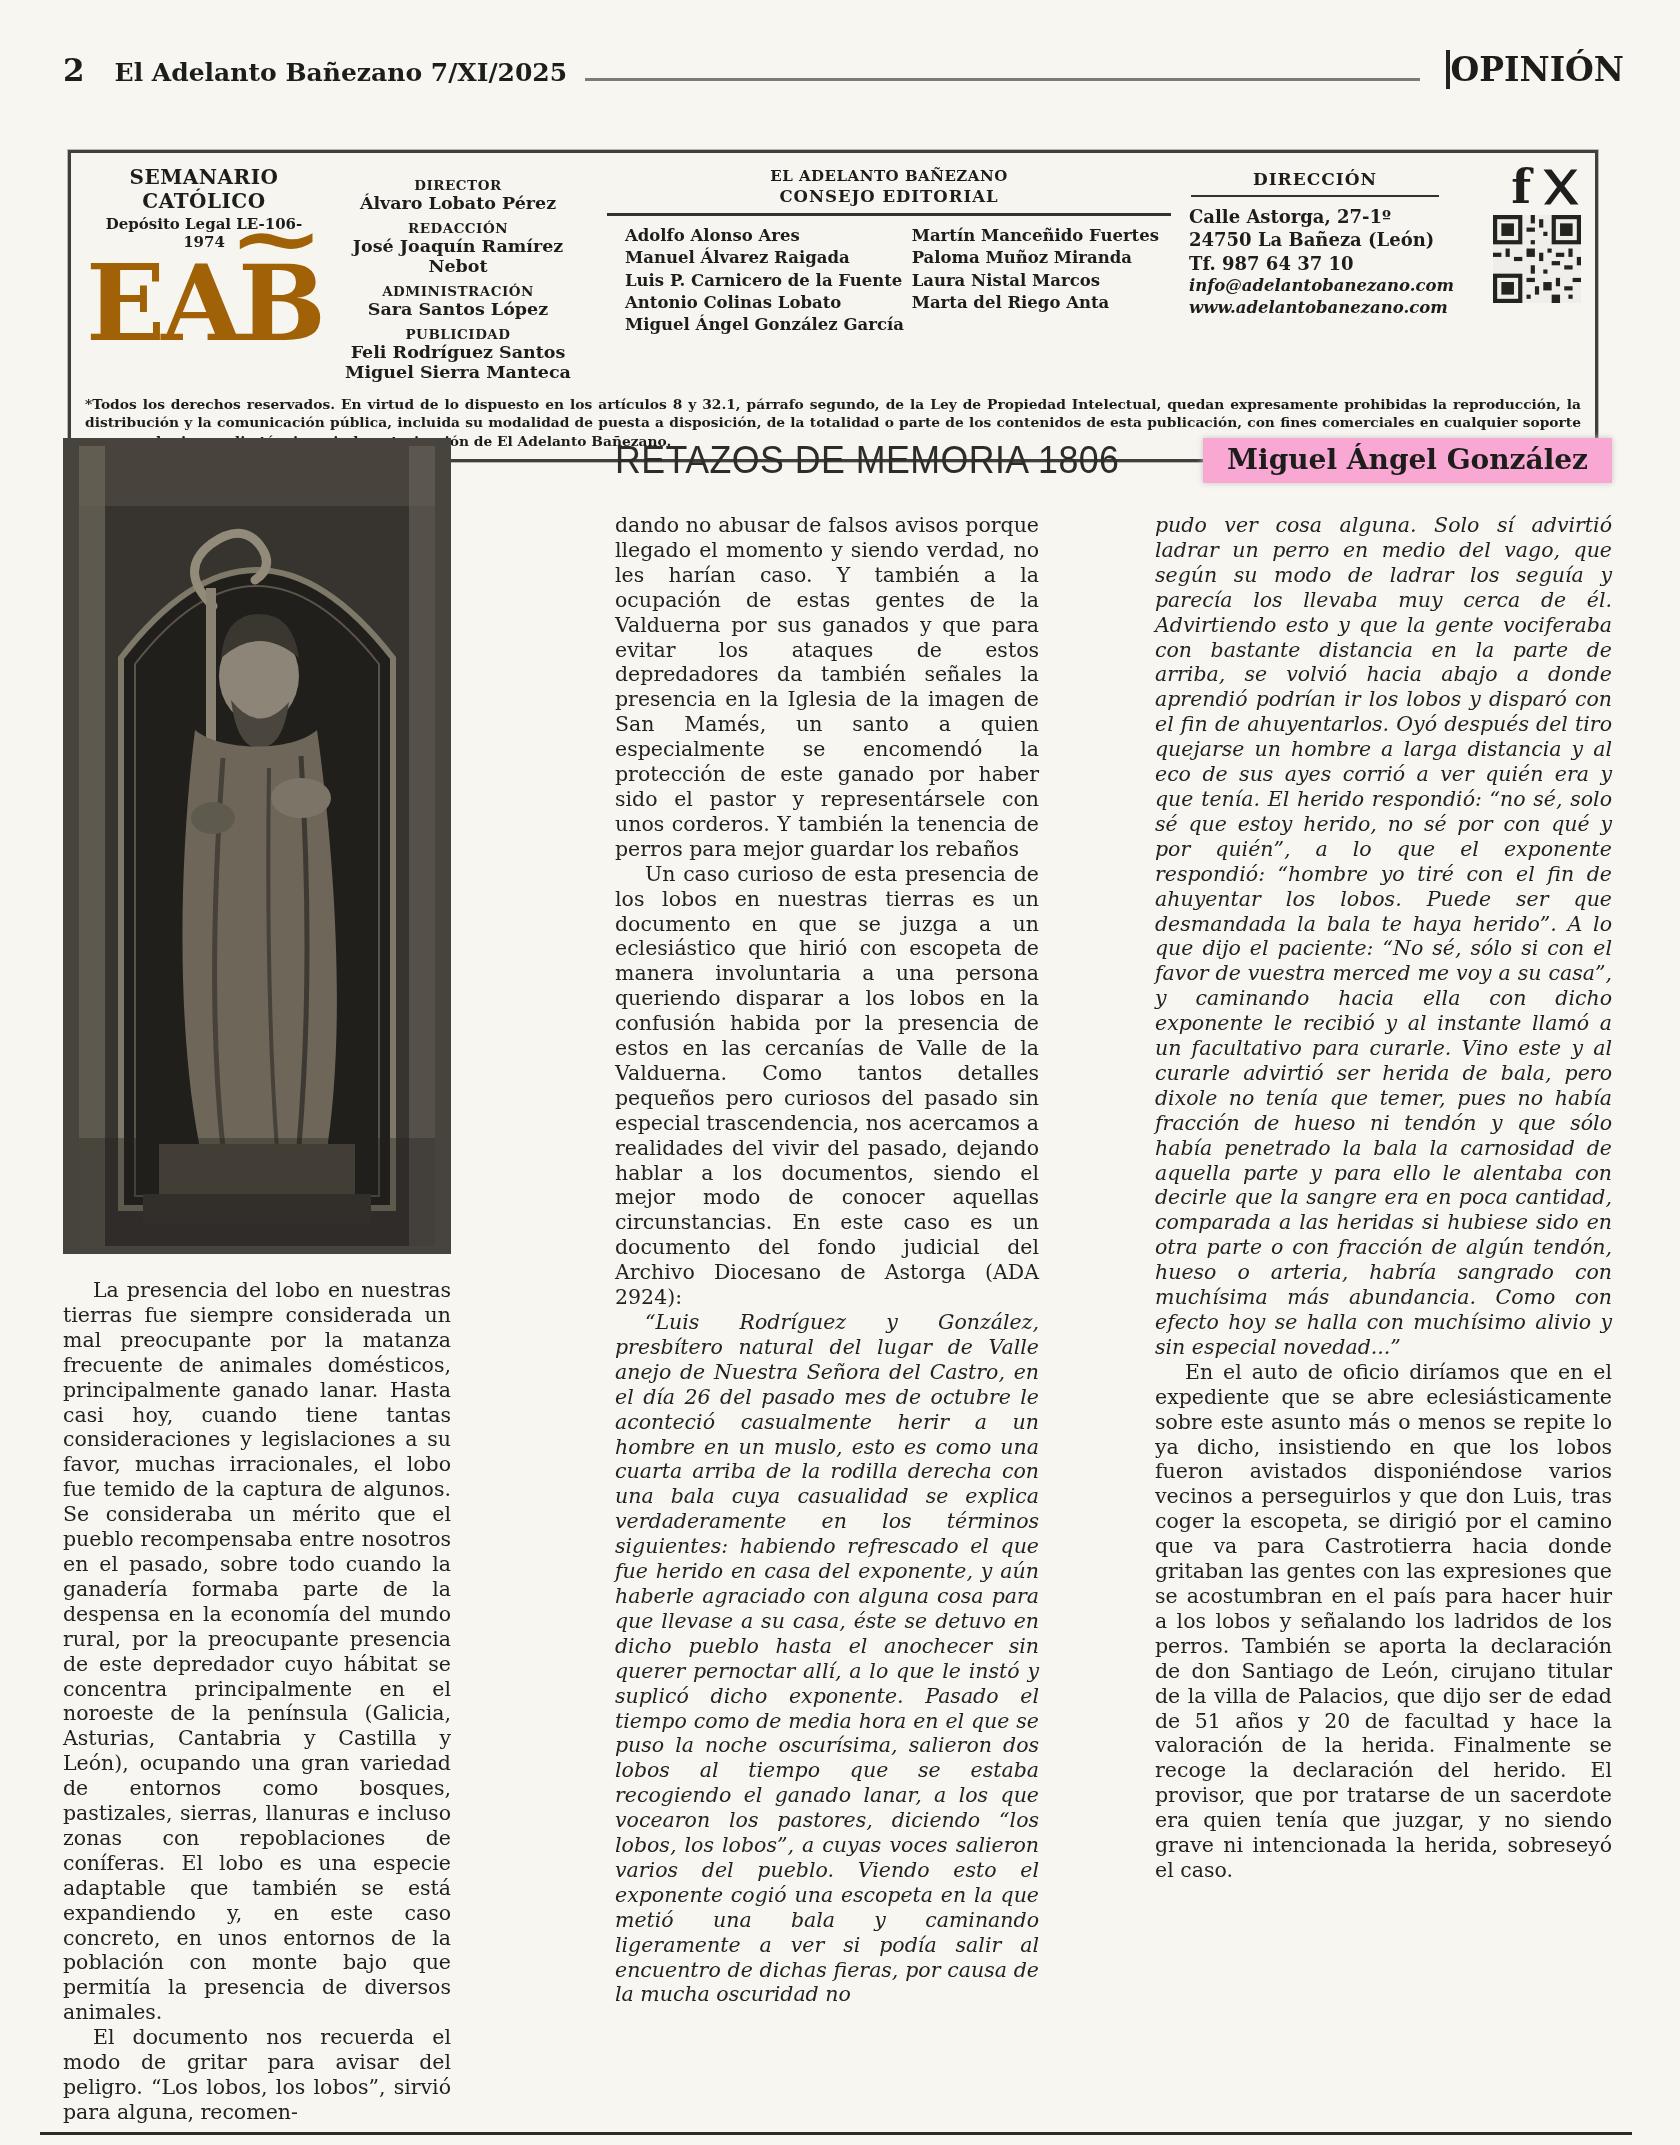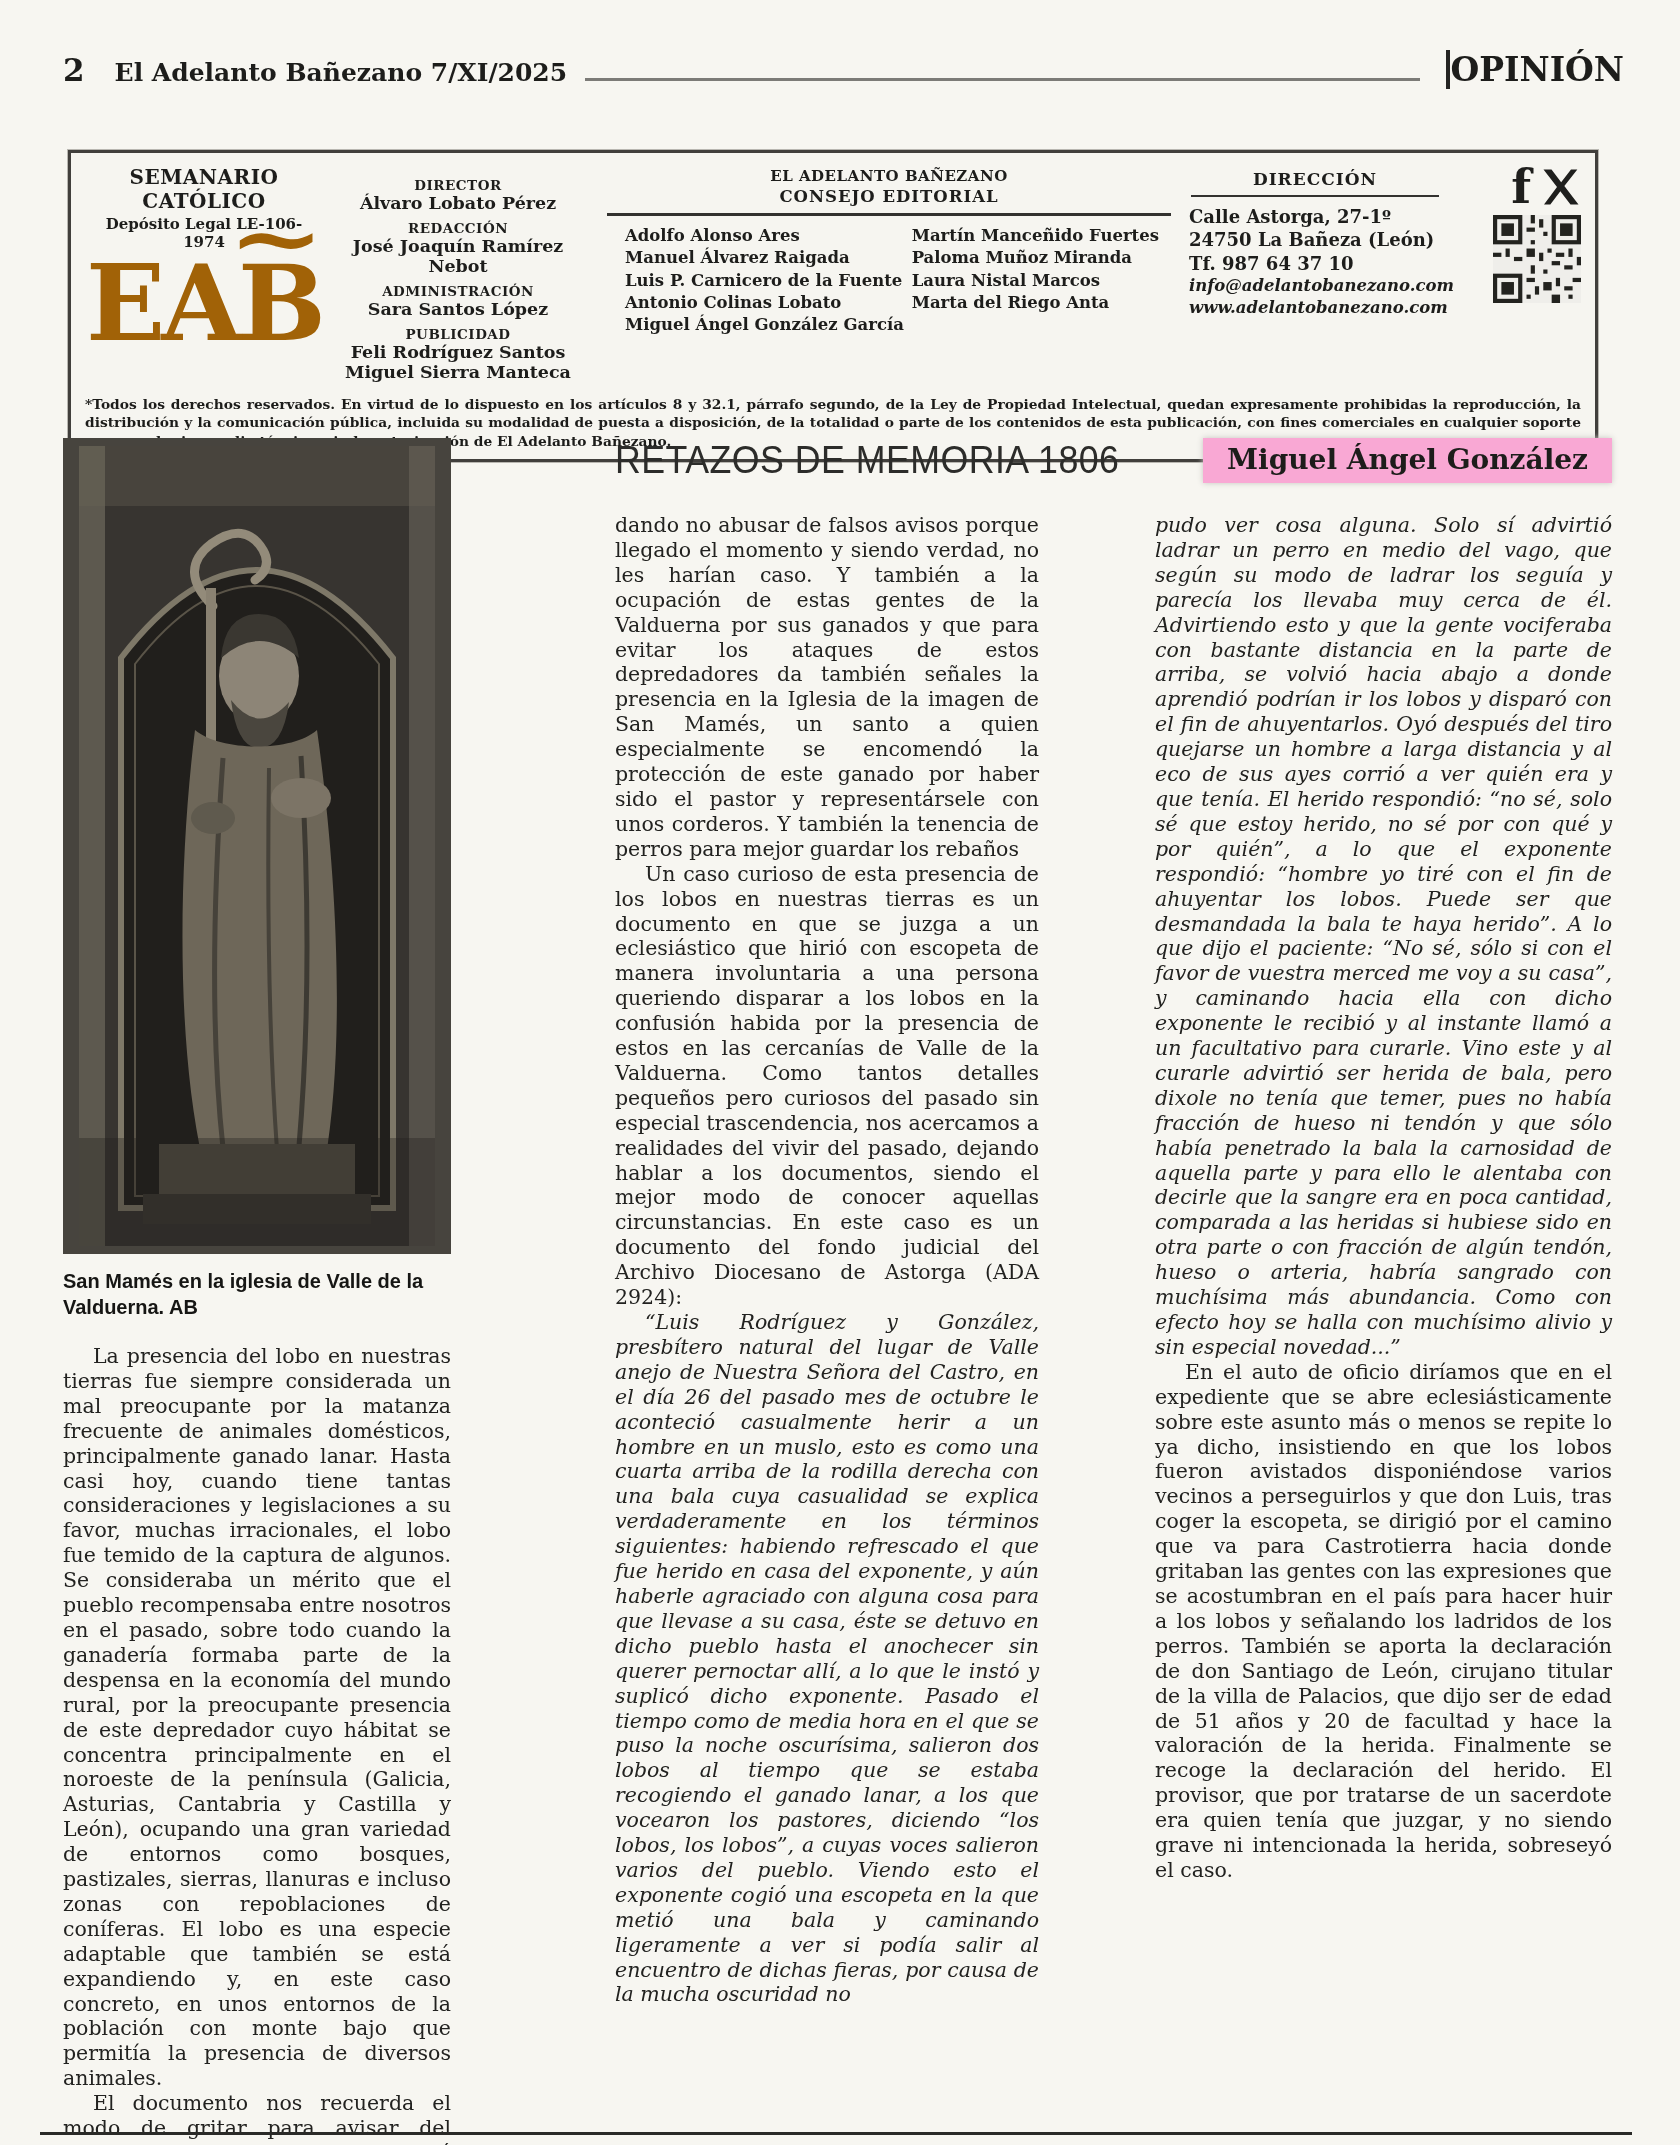--- a/index.html
+++ b/index.html
@@ -215,21 +215,20 @@
           <path d="M206 330 C204 470 206 600 214 712" stroke="#46423a" stroke-width="4" fill="none"></path>
           <path d="M238 318 C246 450 246 590 236 708" stroke="#3d3a33" stroke-width="5" fill="none"></path>
           <ellipse cx="238" cy="360" rx="30" ry="20" fill="#7c7466"></ellipse>
           <ellipse cx="150" cy="380" rx="22" ry="16" fill="#5f5a4e"></ellipse>
           <rect x="96" y="706" width="196" height="54" fill="#544f44"></rect>
           <rect x="80" y="756" width="228" height="30" fill="#3b3832"></rect>
           <rect x="16" y="8" width="356" height="60" fill="#6a6557" opacity=".35"></rect>
           <rect x="16" y="700" width="356" height="108" fill="#22201c" opacity=".35"></rect>
         </svg>
       </div>
-      <div class="caption">San Mamés en la iglesia de Valle de la Valduerna. AB</div>
       <div class="body-text">
           <p>La presencia del lobo en nuestras tierras fue siempre considerada un mal preocupante por la matanza frecuente de animales domésticos, principalmente ganado lanar. Hasta casi hoy, cuando tiene tantas consideraciones y legislaciones a su favor, muchas irracionales, el lobo fue temido de la captura de algunos. Se consideraba un mérito que el pueblo recompensaba entre nosotros en el pasado, sobre todo cuando la ganadería formaba parte de la despensa en la economía del mundo rural, por la preocupante presencia de este depredador cuyo hábitat se concentra principalmente en el noroeste de la península (Galicia, Asturias, Cantabria y Castilla y León), ocupando una gran variedad de entornos como bosques, pastizales, sierras, llanuras e incluso zonas con repoblaciones de coníferas. El lobo es una especie adaptable que también se está expandiendo y, en este caso concreto, en unos entornos de la población con monte bajo que permitía la presencia de diversos animales.</p>
           <p>El documento nos recuerda el modo de gritar para avisar del peligro. “Los lobos, los lobos”, sirvió para alguna, recomen-</p>
         </div>
     </div>
 
     <div class="col-main">
       <div class="kicker-row">
         <span class="kicker">RETAZOS DE MEMORIA 1806</span>
         <span class="author-badge">Miguel Ángel González</span>

